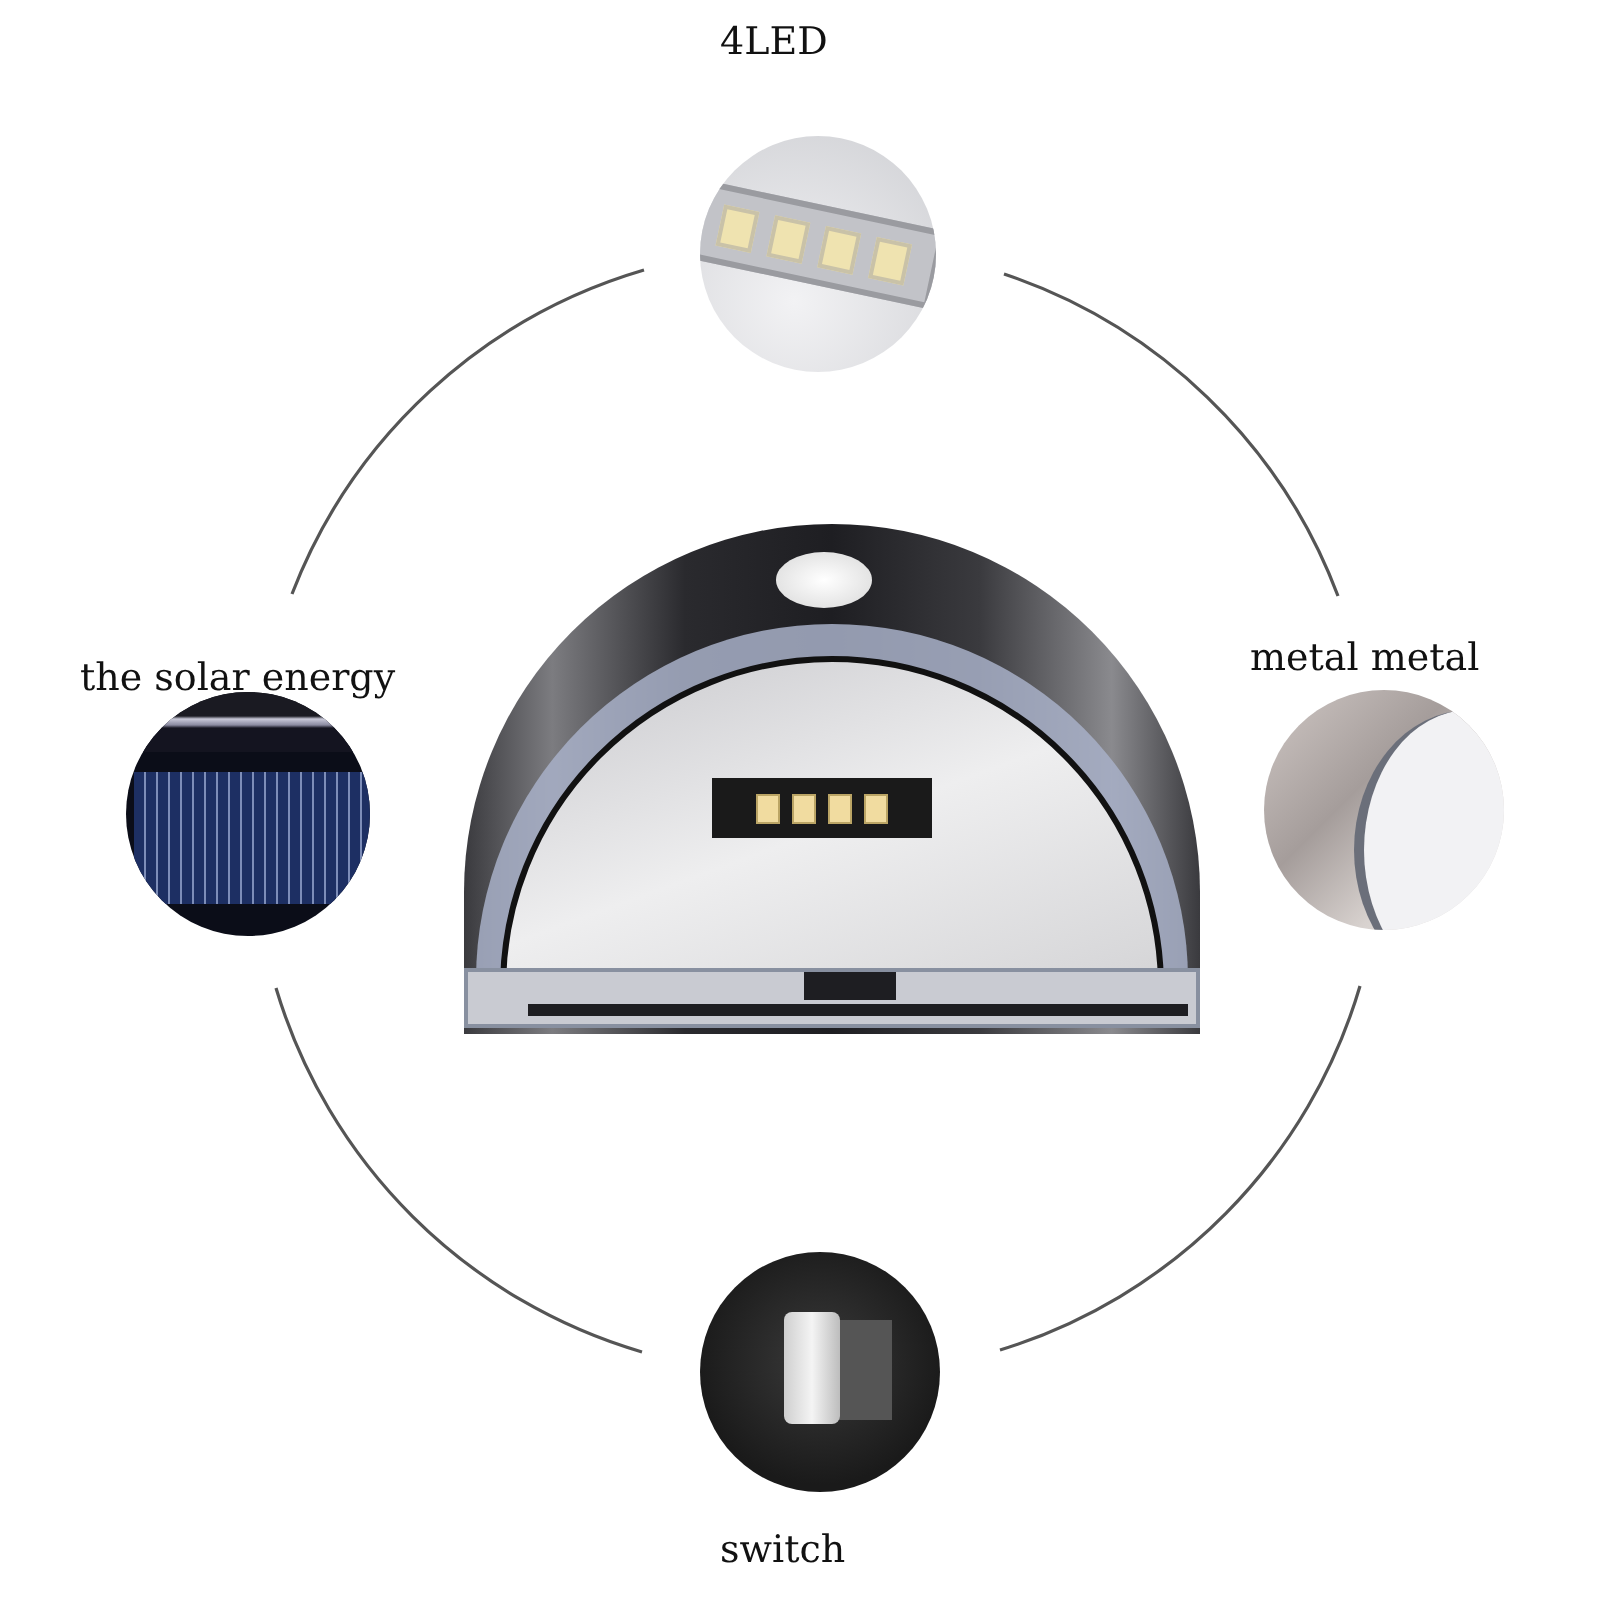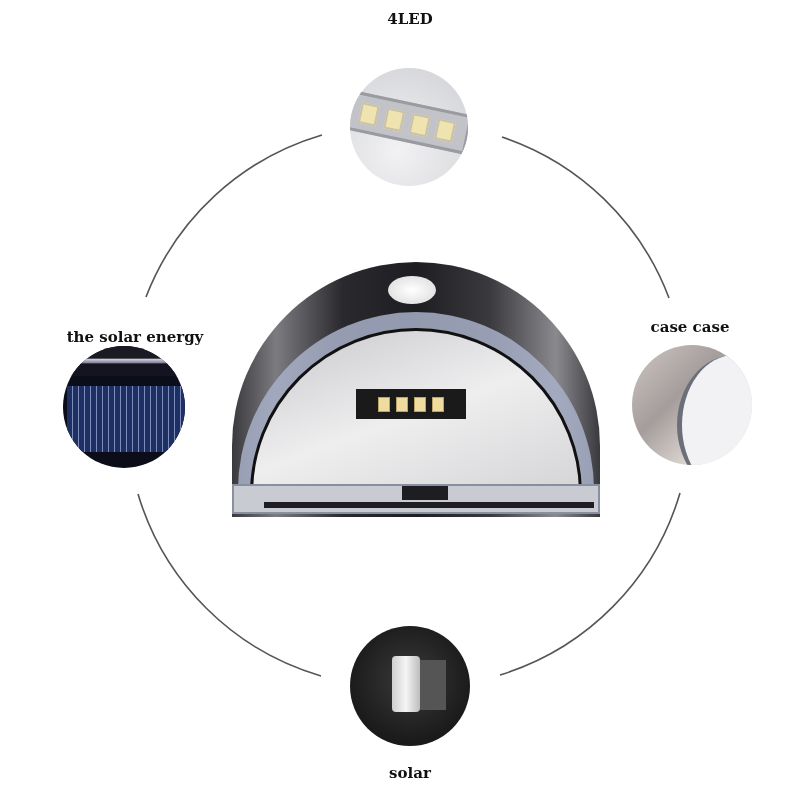--- a/index.html
+++ b/index.html
@@ -1,18 +1,18 @@
 <!DOCTYPE html>
 <html><head>
 <meta charset="utf-8">
 <style>
   html,body{margin:0;padding:0;background:#fff;}
   body{width:800px;height:800px;position:relative;overflow:hidden;font-family:"DejaVu Serif","Liberation Serif",serif;}
   .arcs{position:absolute;left:0;top:0;width:800px;height:800px;}
-  .label{position:absolute;font-weight:bold;color:#111;font-size:15px;white-space:nowrap;text-align:center;}
+  .label{position:absolute;font-weight:normal;color:#111;font-size:19px;white-space:nowrap;}
   .thumb{position:absolute;border-radius:50%;overflow:hidden;}
   
   .t-led{left:350px;top:68px;width:118px;height:118px;background:radial-gradient(circle at 40% 70%,#f2f2f4,#cfd0d4);}
   .led-strip{position:absolute;left:-6px;top:34px;width:120px;height:34px;background:#c2c3c8;border:3px solid #9a9ba0;transform:rotate(12deg);display:flex;align-items:center;justify-content:center;gap:8px;}
   .led-chip{width:14px;height:17px;background:#efe3b0;border:2px solid #c9c2a8;}
   
   .t-solar{left:63px;top:346px;width:122px;height:122px;background:#0b0d18;}
   .solar-top{position:absolute;left:0;top:0;width:100%;height:30px;background:linear-gradient(#1a1a22 0,#1a1a22 40%,#c8c8d8 45%,#8a8aa0 55%,#141420 60%);}
   .solar-cells{position:absolute;left:4px;top:40px;width:118px;height:66px;background:repeating-linear-gradient(90deg,#1d2f63 0,#1d2f63 5px,#7d8db8 5px,#7d8db8 6px);}
   
@@ -55,30 +55,30 @@
     <div class="led-chip"></div>
   </div>
 </div>
 
 <div class="label" style="left:40px;top:328px;width:190px;">the solar energy</div>
 <div class="thumb t-solar">
   <div class="solar-top"></div>
   <div class="solar-cells"></div>
 </div>
 
-<div class="label" style="left:625px;top:318px;width:130px;">case case</div>
+<div class="label" style="left:625px;top:318px;width:130px;">metal metal</div>
 <div class="thumb t-metal">
   <div class="metal-rim"></div>
 </div>
 
 <div class="thumb t-switch">
   <div class="sw-slot"></div>
   <div class="sw-knob"></div>
 </div>
-<div class="label" style="left:360px;top:764px;width:100px;">solar</div>
+<div class="label" style="left:360px;top:764px;width:100px;">switch</div>
 
 <div class="product">
   <div class="shell"></div>
   <div class="pir"></div>
   <div class="lens-rim"></div>
   <div class="lens"></div>
   <div class="led-bar">
     <div class="led-chip"></div>
       <div class="led-chip"></div>
       <div class="led-chip"></div>

